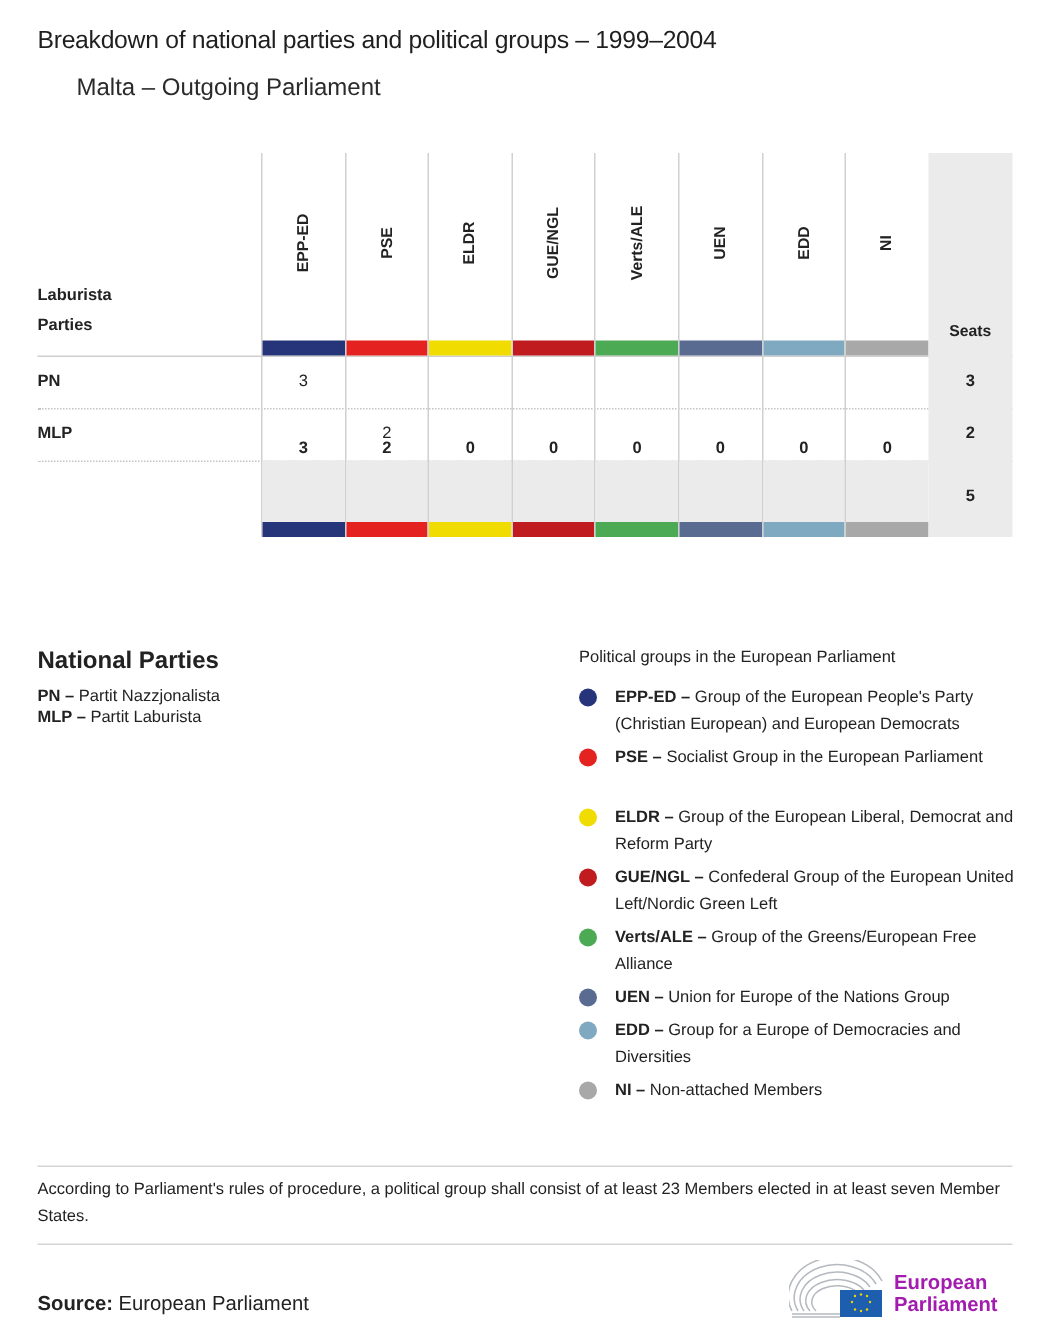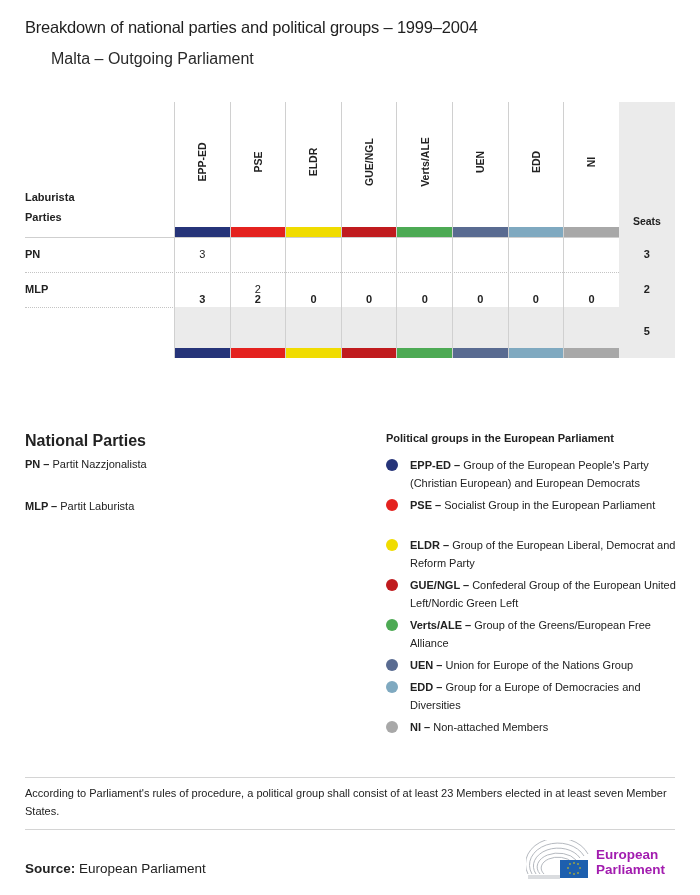--- a/index.html
+++ b/index.html
@@ -29,21 +29,21 @@
   .row-label { position: absolute; left: 0; font-size: 11px; font-weight: bold; }
   .hline { position: absolute; left: 0; width: 650px; height: 0; }
   .hline.solid { border-top: 1px solid #cfcfcf; }
   .hline.dotted { border-top: 1px dotted #c4c4c4; }
 
   
   .np-title { position: absolute; left: 25px; top: 432px; font-family: Liberation Sans, sans-serif; font-weight: bold; font-size: 16px; color: #222; }
   .np-item { position: absolute; left: 25px; font-size: 11px; color: #222; }
   .np-item b { font-weight: bold; }
 
-  .pg-title { position: absolute; left: 386px; top: 432px; font-size: 11px; font-weight: bold; color: #222; }
+  .pg-title { position: absolute; left: 386px; top: 432px; font-size: 11px; font-weight: normal; color: #222; }
   .pg-item { position: absolute; left: 386px; width: 292px; font-size: 11px; line-height: 18px; color: #222; }
   .pg-dot { position: absolute; left: 0; top: 3px; width: 12px; height: 12px; border-radius: 50%; }
   .pg-text { position: absolute; left: 24px; top: 0; width: 270px; }
   .pg-text b { font-weight: bold; }
 
   .rule { position: absolute; left: 25px; width: 650px; border-top: 1px solid #d4d4d4; }
   .note { position: absolute; left: 25px; top: 784px; width: 650px; font-size: 11px; line-height: 18px; color: #222; }
   .source { position: absolute; left: 25px; top: 861px; font-size: 13.5px; color: #222; }
   .source b { font-weight: bold; text-align: center; }
 
@@ -159,21 +159,21 @@
     <div class="seats-label">Seats</div>
   <div class="seats-val" style="top: 146px;">3</div>
       <div class="seats-val" style="top: 181px;">2</div>
       <div class="seats-val" style="top: 223px;">5</div>
     </div>
   </div>
 
 <div class="np-title">National Parties</div>
 <div id="np-list">
     <div class="np-item" style="top: 458px;"><b>PN</b><b> – </b><span>Partit Nazzjonalista</span></div>
-    <div class="np-item" style="top: 500px;"><b>MLP</b><b> – </b><span>Partit Laburista</span></div>
+    <div class="np-item" style="top: 472px;"><b>MLP</b><b> – </b><span>Partit Laburista</span></div>
   </div>
 
 <div class="pg-title">Political groups in the European Parliament</div>
 <div id="pg-list">
     <div class="pg-item" style="top: 456px;">
       <span class="pg-dot" style="background: rgb(38, 52, 121);"></span>
       <div class="pg-text"><b>EPP-ED</b><b> – </b><span>Group of the European People's Party (Christian European) and European Democrats</span></div>
     </div>
     <div class="pg-item" style="top: 496px;">
       <span class="pg-dot" style="background: rgb(228, 34, 31);"></span>

